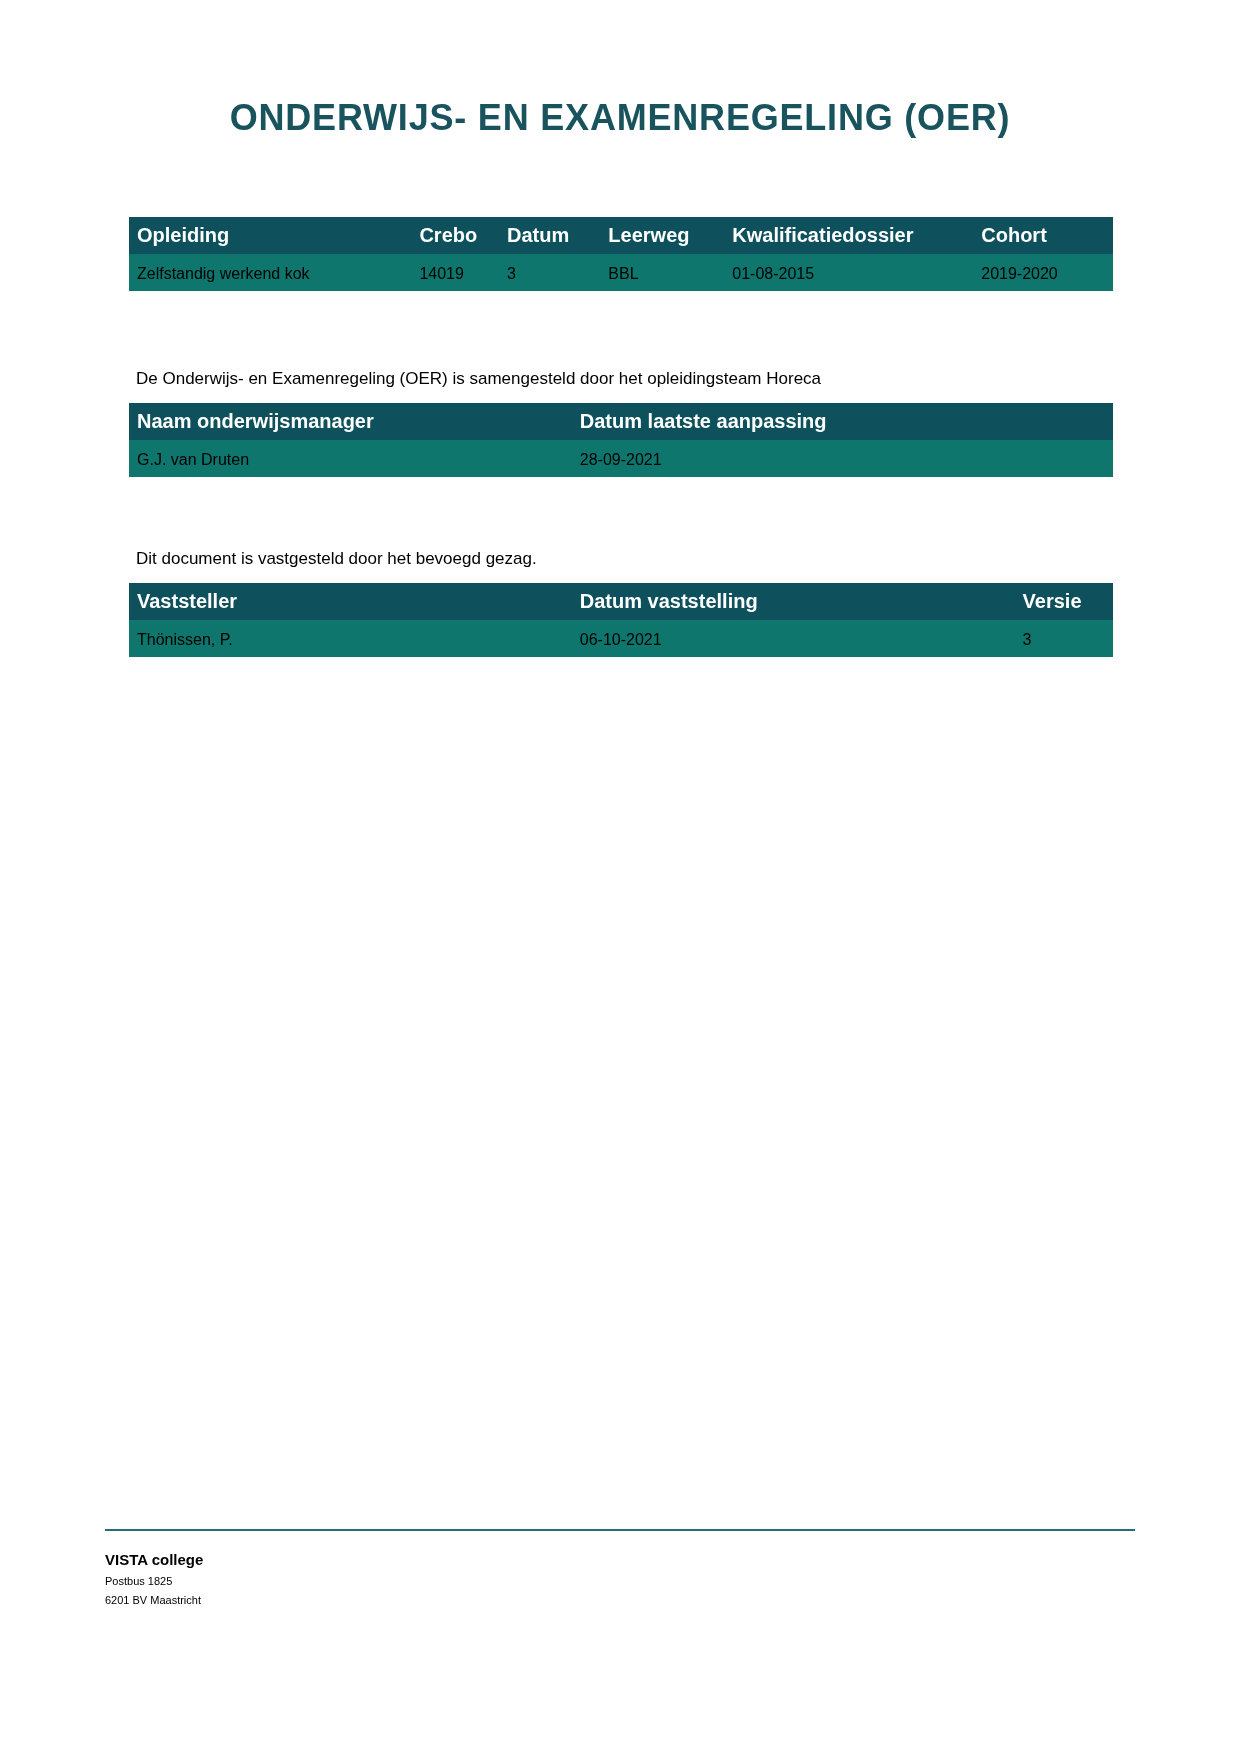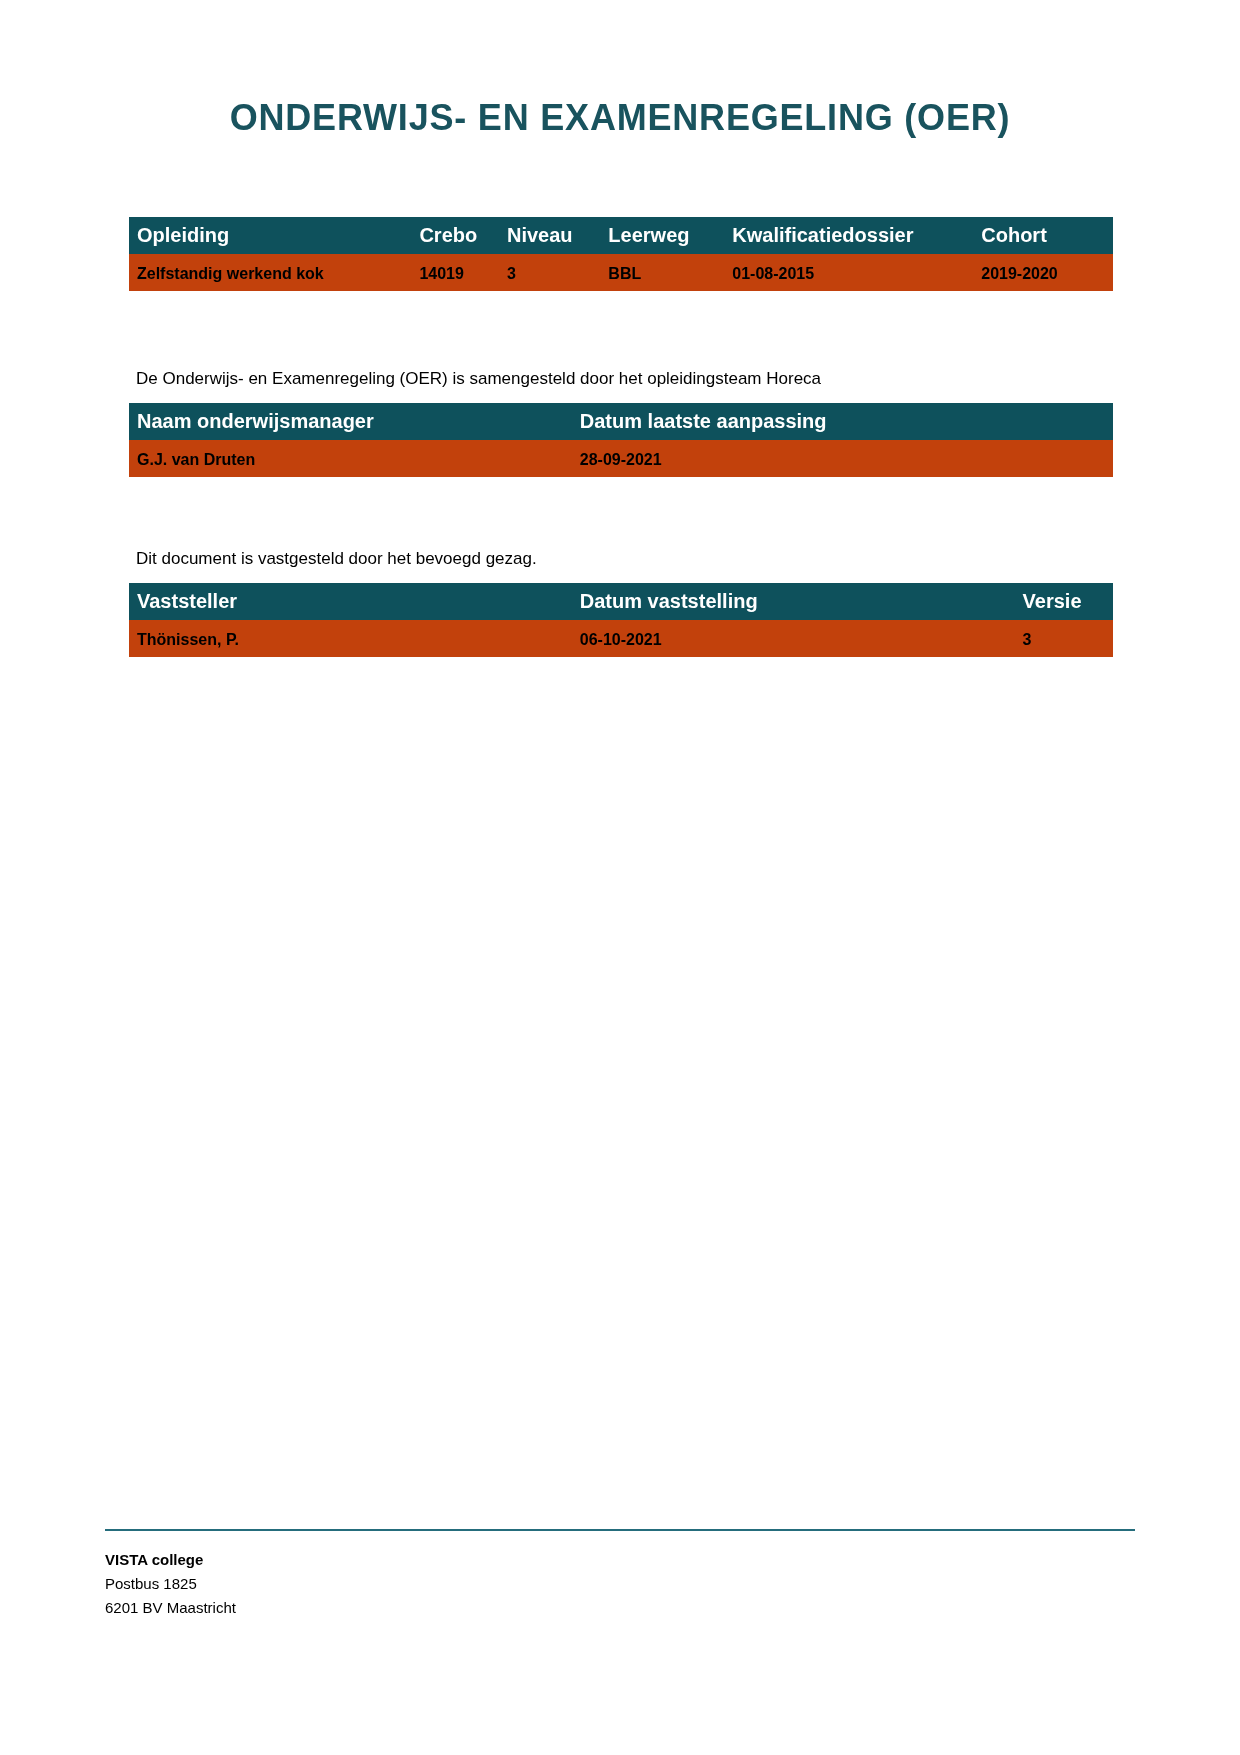--- a/index.html
+++ b/index.html
@@ -41,25 +41,25 @@
     background: #0e515c;
     color: #ffffff;
     text-align: left;
     font-size: 20px;
     font-weight: bold;
     padding: 7px 8px 7px 8px;
     white-space: nowrap;
     overflow: hidden;
   }
   table.data-table td {
-    background: #c2410c;
+    background: #0f766e;
     color: #000000;
     text-align: left;
     font-size: 16px;
-    font-weight: bold;
+    font-weight: normal;
     padding: 11px 8px 8px 8px;
     white-space: nowrap;
     overflow: hidden;
   }
   p.lead {
     margin: 0;
     font-size: 17px;
     color: #000000;
     padding-left: 7px;
   }
@@ -78,21 +78,21 @@
     border-top: 2px solid #256d7c;
     margin: 0 0 20px 0;
   }
   .footer-org {
     font-size: 15px;
     font-weight: bold;
     color: #000000;
     margin-bottom: 7px;
   }
   .footer-line {
-    font-size: 15px;
+    font-size: 11px;
     color: #000000;
     margin-bottom: 7px;
   }
 </style>
 </head>
 <body>
 
 <div class="page">
 
   <h1 class="doc-title">ONDERWIJS- EN EXAMENREGELING (OER)</h1>
@@ -105,21 +105,21 @@
           <col style="width: 8.9%;">
           <col style="width: 10.3%;">
           <col style="width: 12.6%;">
           <col style="width: 25.3%;">
           <col style="width: 14.2%;">
         </colgroup>
         <thead>
           <tr>
             <th>Opleiding</th>
             <th>Crebo</th>
-            <th>Niveau</th>
+            <th>Datum</th>
             <th>Leerweg</th>
             <th>Kwalificatiedossier</th>
             <th>Cohort</th>
           </tr>
         </thead>
         <tbody>
           <tr>
             <td>Zelfstandig werkend kok</td>
             <td>14019</td>
             <td>3</td>

